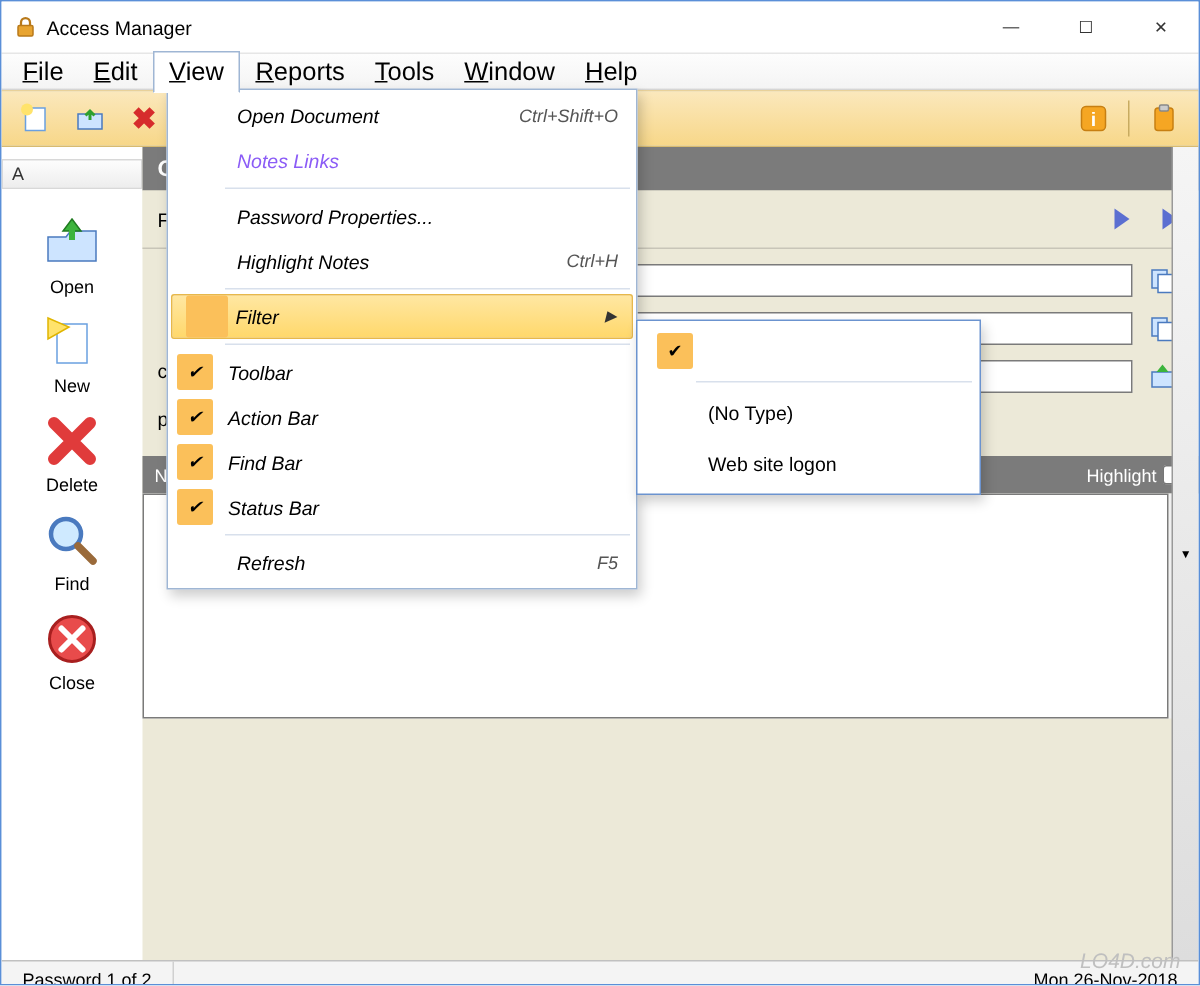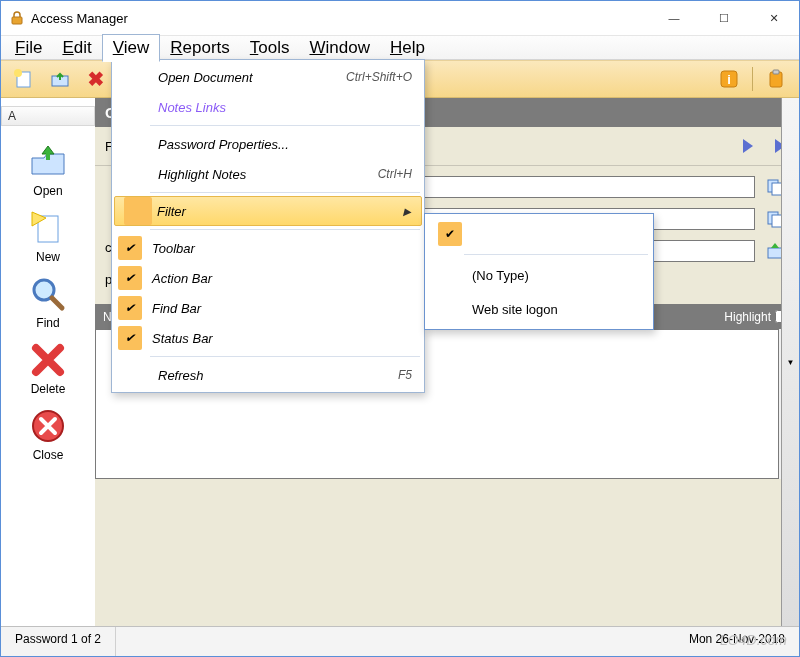--- a/index.html
+++ b/index.html
@@ -42,21 +42,21 @@
   .copy-icon { display: flex; align-items: center; justify-content: center; }
   .notes-bar { background: #7b7b7b; color: #fff; display: flex; align-items: center; padding: 3px 8px; font-size: 12px; }
   .notes-bar .spacer { flex: 1; }
   .notes-bar input[type=checkbox] { margin-left: 4px; }
   .notes-box { background: #fff; border: 1px solid #7a7a7a; height: 150px; margin: 0 24px 0 0; position: relative; }
   .notes-wrap { padding: 0 0 0 0; display: flex; }
   .notes-wrap .notes-box { flex: 1; margin: 0; }
   .vscroll { width: 20px; background: #f0f0f0; display: flex; flex-direction: column; align-items: center; justify-content: space-between; padding: 2px 0; }
   .vscroll .arr { font-size: 9px; color: #666; }
   
-  .statusbar { height: 30px; border-top: 1px solid #c0c0c0; display: flex; align-items: center; font-size: 12px; background: #f4f4f4; }
+  .statusbar { height: 16px; border-top: 1px solid #c0c0c0; display: flex; align-items: center; font-size: 12px; background: #f4f4f4; }
   .statusbar .cell { padding: 0 14px; border-right: 1px solid #d0d0d0; height: 100%; line-height: 24px; }
   .statusbar .spacer { flex: 1; }
   
   .dropdown { position: absolute; left: 110px; top: 58px; width: 314px; background: #fff; border: 1px solid #9fb6d4; box-shadow: 2px 4px 8px rgba(0,0,0,.2); z-index: 150; padding: 2px; font-style: italic; }
   .dd-item { display: flex; align-items: center; height: 30px; padding: 0 10px; position: relative; font-size: 13px; }
   .dd-item .gutter { width: 28px; height: 100%; display: flex; align-items: center; justify-content: center; margin-right: 6px; }
   .dd-item .label { flex: 1; }
   .dd-item .accel { color: #555; font-size: 12px; }
   .dd-item .arrow { font-size: 10px; color: #333; }
   .dd-item.disabled { color: #8b5cf6; }
@@ -157,34 +157,34 @@
               <rect x="10" y="8" width="20" height="26" fill="#fff" stroke="#6aa0e0"></rect>
               <polygon points="4,4 18,10 4,18" fill="#ffe36b" stroke="#e0b500"></polygon>
             </svg>
         </span>
         <span>New</span>
       </div>
 
       <div class="side-item">
         <span class="icon">
           <svg width="40" height="40">
+              <path d="M8 8 L32 32 M32 8 L8 32" stroke="#e03b3b" stroke-width="8" stroke-linecap="round"></path>
+            </svg>
+        </span>
+        <span>Delete</span>
+      </div>
+
+      <div class="side-item">
+        <span class="icon">
+          <svg width="40" height="40">
               <circle cx="16" cy="16" r="10" fill="#cfeaff" stroke="#4a7abf" stroke-width="3"></circle>
               <line x1="24" y1="24" x2="34" y2="34" stroke="#9a6a3a" stroke-width="5" stroke-linecap="round"></line>
             </svg>
         </span>
         <span>Find</span>
-      </div>
-
-      <div class="side-item">
-        <span class="icon">
-          <svg width="40" height="40">
-              <path d="M8 8 L32 32 M32 8 L8 32" stroke="#e03b3b" stroke-width="8" stroke-linecap="round"></path>
-            </svg>
-        </span>
-        <span>Delete</span>
       </div>
 
       <div class="side-item">
         <span class="icon">
           <svg width="40" height="40">
               <circle cx="20" cy="20" r="15" fill="#e84b4b" stroke="#a81f1f" stroke-width="2"></circle>
               <path d="M13 13 L27 27 M27 13 L13 27" stroke="#fff" stroke-width="4" stroke-linecap="round"></path>
             </svg>
         </span>
         <span>Close</span>

